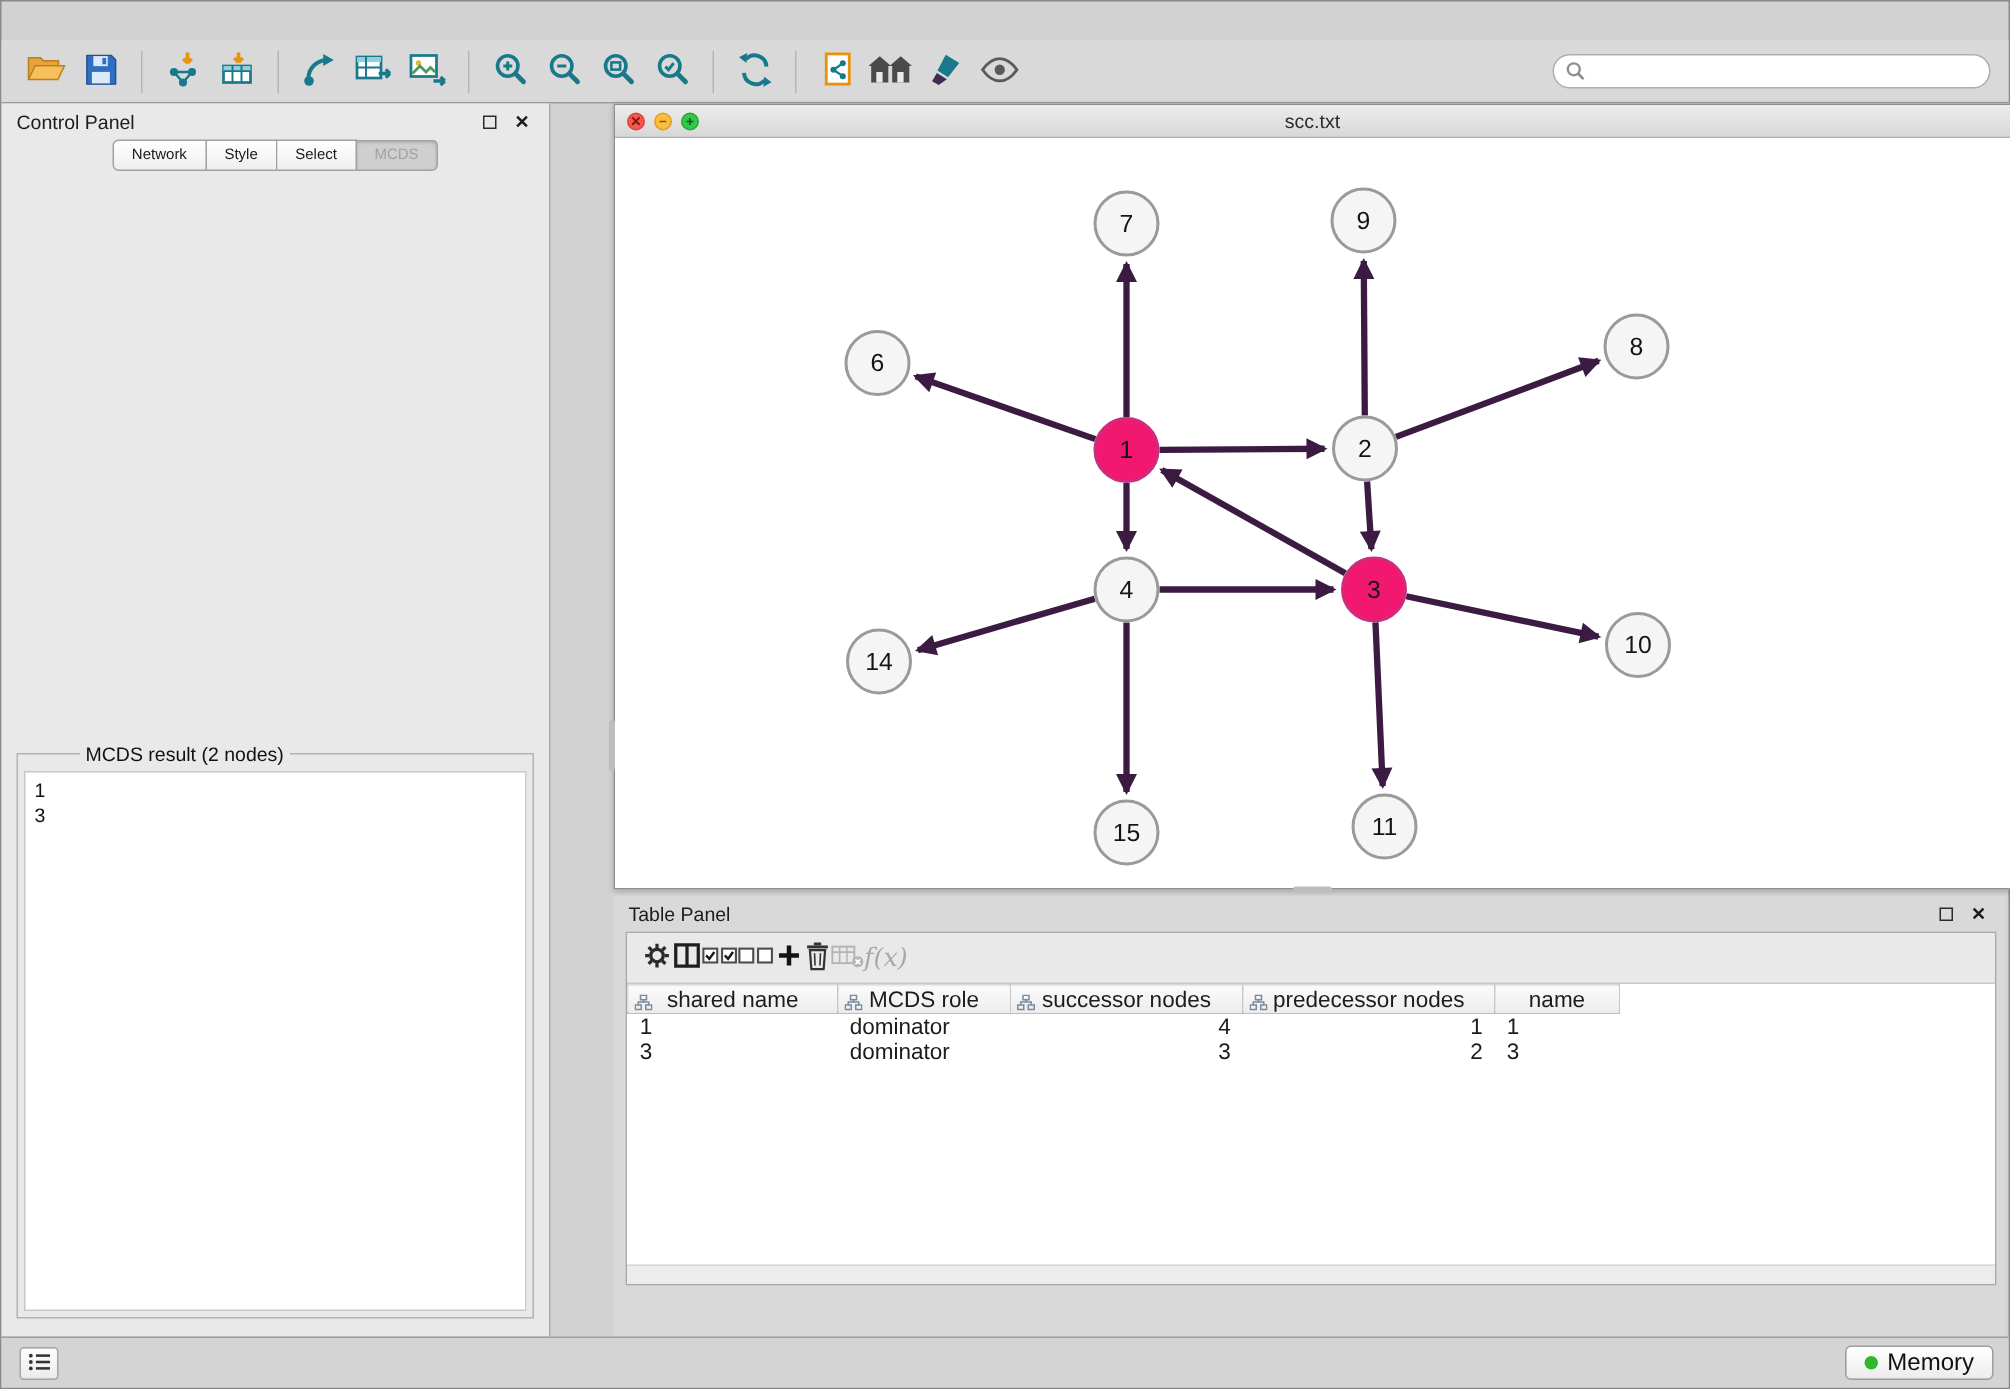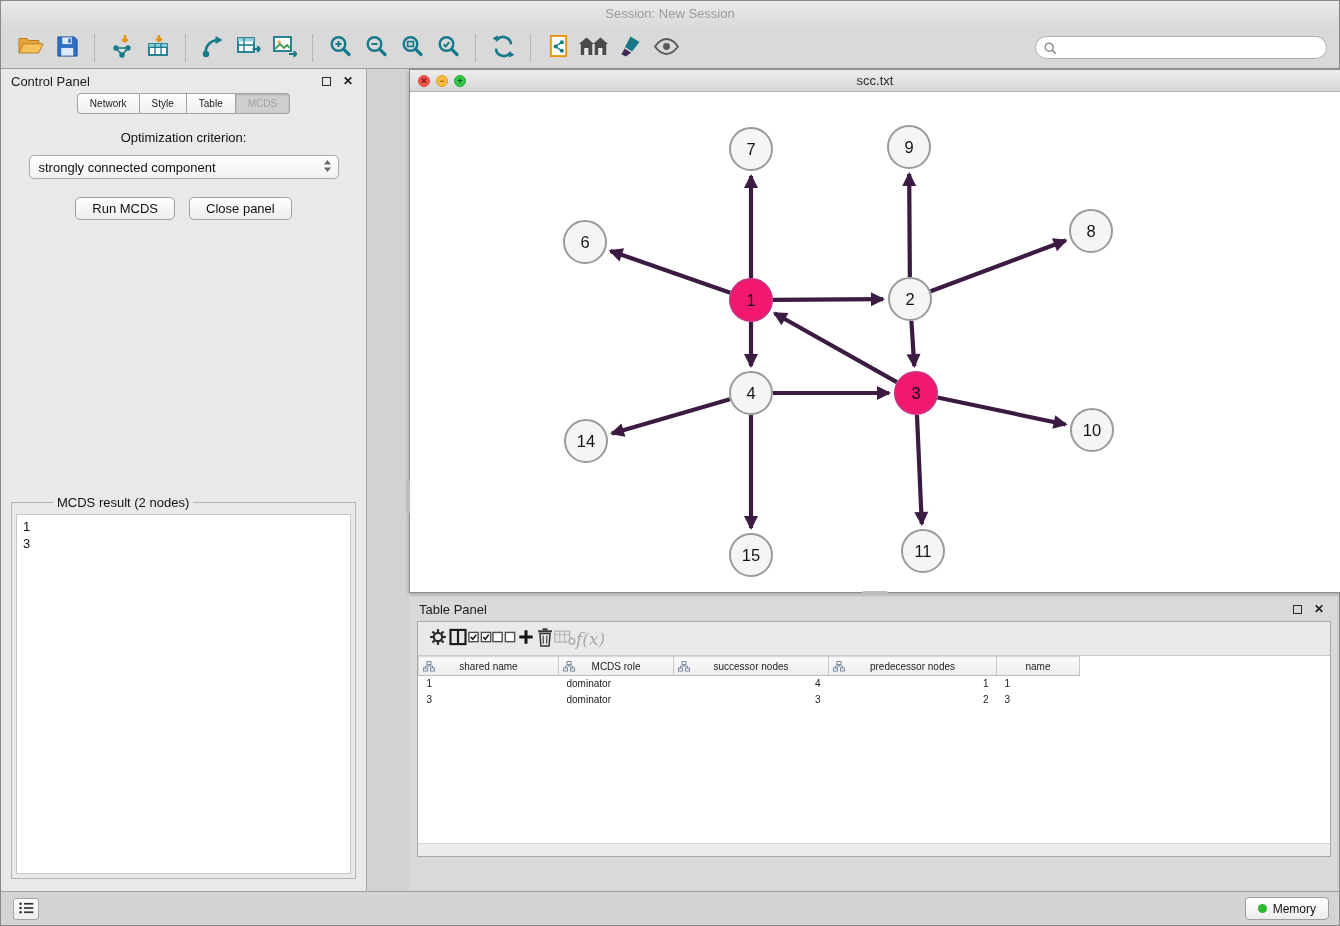--- a/index.html
+++ b/index.html
@@ -66,51 +66,48 @@
   .net-canvas { position:absolute; left:0; top:22px; right:0; bottom:0; background:#fff; }
   svg text { font-family:"Liberation Sans", sans-serif; }
 
   
   .table-panel { position:absolute; left:408px; top:528px; right:2px; bottom:0; background:#d9d9d9; }
   .t-inner { position:absolute; left:8px; right:6px; top:24px; bottom:34px; border:1px solid #a8a8a8; background:#fff; }
   .t-toolbar { height:34px; background:#e9e9e9; border-bottom:1px solid #c9c9c9;
     display:flex; align-items:center; padding:0 10px; }
   .tt-btn { background:none; border:none; display:flex; align-items:center; cursor:default; }
   .fx-label { font-family:"DejaVu Serif", serif; font-style:italic; color:#a8a8a8; font-size:17px; }
-  table.node-table { border-collapse:collapse; table-layout:fixed; width:661px; font-size:10px; }
+  table.node-table { border-collapse:collapse; table-layout:fixed; width:661px; font-size:15px; }
   .node-table th { position:relative; height:19px; background:linear-gradient(#fbfbfb,#ececec);
     border-right:1px solid #c8c8c8; border-bottom:1px solid #bdbdbd; border-top:1px solid #d8d8d8;
     font-weight:normal; color:#1c1c1c; text-align:center; }
   .node-table th:first-child { border-left:1px solid #d8d8d8; }
   .tree-ic { position:absolute; left:4px; top:4px; }
   .node-table td { height:16px; padding:0 8px; color:#1c1c1c; white-space:nowrap; overflow:hidden; }
   .t-scroll { position:absolute; left:0; right:0; bottom:0; height:13px; background:#ececec; border-top:1px solid #d6d6d6; }
   .t-tabs { position:absolute; left:0; right:0; bottom:5px; display:flex; justify-content:center; }
 
   
   .statusbar { position:absolute; left:0; right:0; bottom:0; height:34px; background:#d4d4d4;
     border-top:1px solid #9e9e9e; }
   .menu-btn { position:absolute; left:12px; top:6px; width:26px; height:22px; border:1px solid #a5a5a5;
     border-radius:3px; background:linear-gradient(#fdfdfd,#ececec); display:flex; align-items:center; justify-content:center; }
   .memory-btn { position:absolute; right:10px; top:5px; height:23px; padding:0 12px; border:1px solid #9e9e9e;
-    border-radius:4px; background:linear-gradient(#ffffff,#ececec); font-size:12px; color:#111;
+    border-radius:4px; background:linear-gradient(#ffffff,#ececec); font-size:16px; color:#111;
     display:flex; align-items:center; gap:6px; }
   .mem-dot { width:9px; height:9px; border-radius:50%; background:#2eb82e; display:inline-block; }
 
   .vscroll-hint { position:absolute; left:-5px; top:388px; width:4px; height:34px; background:#bdbdbd; border-radius:2px; }
   .hscroll-hint { position:absolute; left:452px; bottom:-3px; width:26px; height:4px; background:#bdbdbd; border-radius:2px; }
 </style>
 </head>
 <body>
 
 <div class="app">
 
-  <div class="titlebar">
-    <span>Session: New Session</span>
-  </div>
 
   <div class="toolbar">
     <button class="tb-btn">
       <span>
         <svg width="26" height="22" viewBox="0 0 26 22">
             <path d="M1 18V3.5h8l2 2h10v3" fill="#eaa33b" stroke="#b97f20" stroke-width="1"></path>
             <path d="M1 18l4.4-9.2H25L20.6 18z" fill="#f6c15c" stroke="#b97f20" stroke-width="1"></path>
           </svg>
       </span>
     </button>
@@ -282,38 +279,22 @@
         <span>Control Panel</span>
         <span class="spacer"></span>
         <span class="win-ic">
             <span class="float-sq"></span>
           </span>
         <span class="win-ic">✕</span>
       </div>
       <div class="seg">
         <button class="tab">Network</button>
         <button class="tab">Style</button>
-        <button class="tab">Table</button>
+        <button class="tab">Select</button>
         <button class="tab pressed">MCDS</button>
-      </div>
-      <div class="cp-body">
-        <div class="opt-label">Optimization criterion:</div>
-        <div class="dropdown">
-          <span class="dd-label">strongly connected component</span>
-          <span>
-            <svg width="9" height="14" viewBox="0 0 9 14">
-                <path d="M4.5 1L8 5.4H1z" fill="#666"></path>
-                <path d="M4.5 13L1 8.6h7z" fill="#666"></path>
-              </svg>
-          </span>
-        </div>
-        <div class="btn-row">
-          <button class="mac-btn">Run MCDS</button>
-          <button class="mac-btn">Close panel</button>
-        </div>
       </div>
       <fieldset class="result-fs">
         <legend>MCDS result (2 nodes)</legend>
         <div class="result-view" id="result-lines">
             <div>1</div>
             <div>3</div>
           </div>
       </fieldset>
     </div>
 

